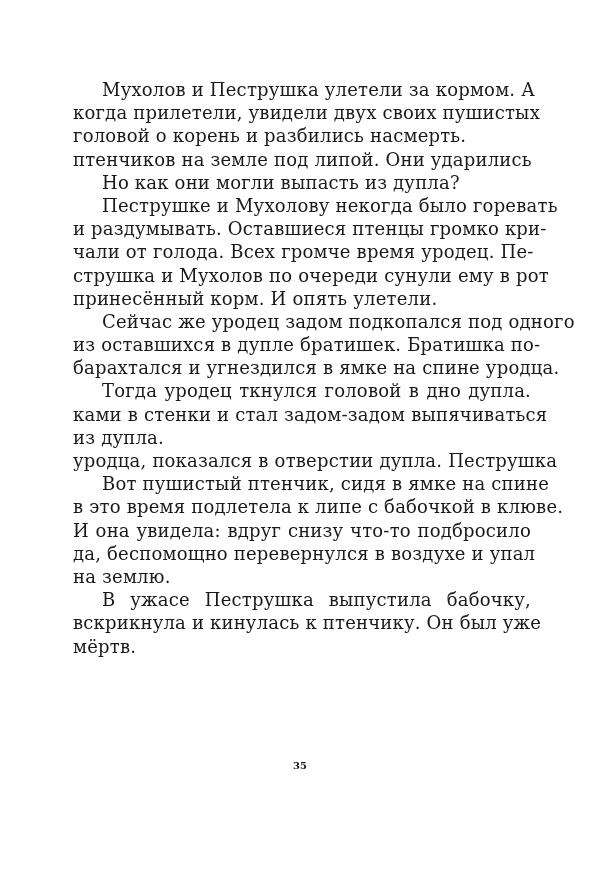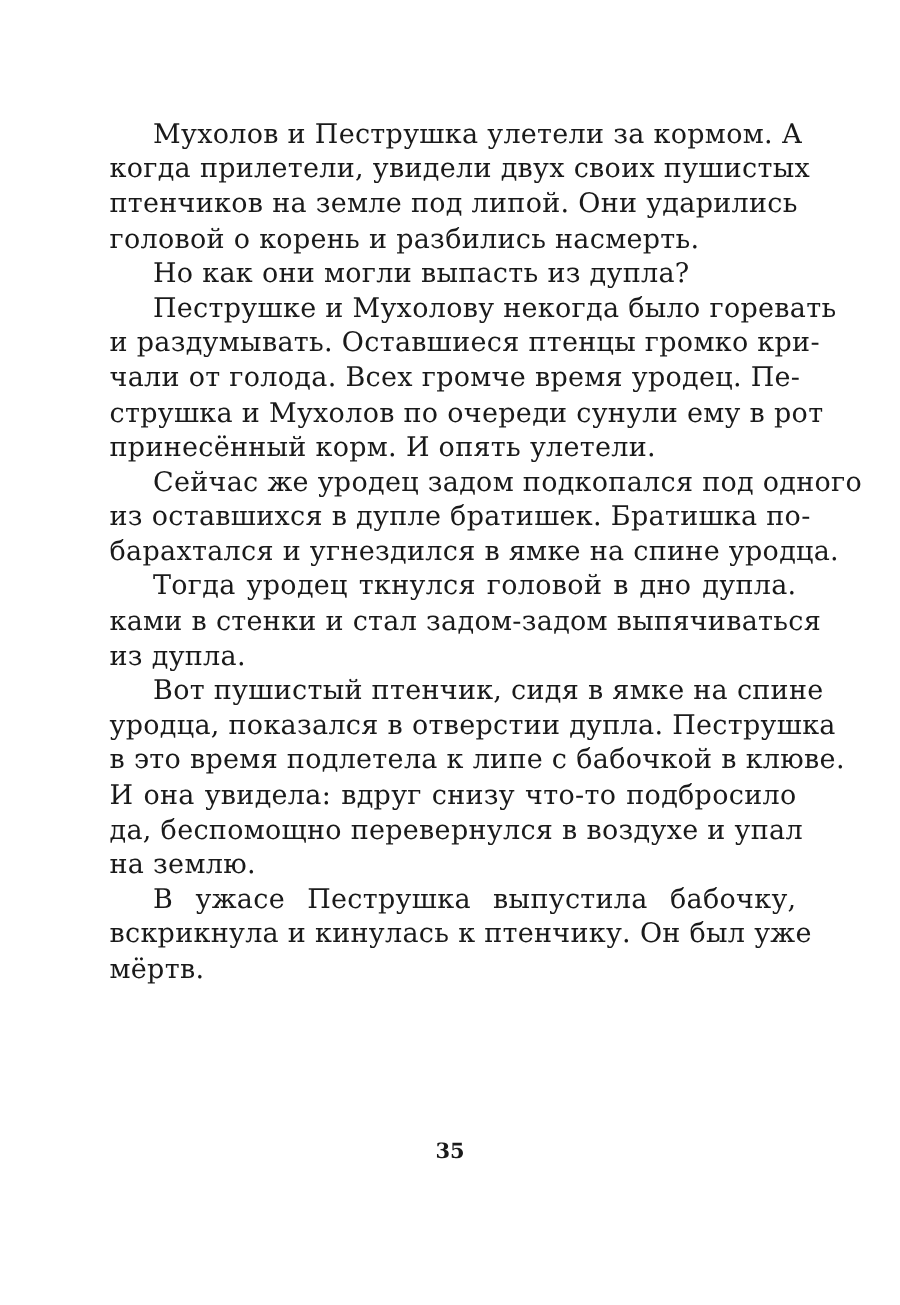--- a/index.html
+++ b/index.html
@@ -36,35 +36,35 @@
     .line.last {
       text-align-last: left;
     }
     .page-number {
       position: absolute;
       left: 0;
       width: 600px;
       top: 760px;
       text-align: center;
       font-weight: bold;
-      font-size: 14px;
+      font-size: 10px;
       font-family: "DejaVu Serif", "Liberation Serif", serif;
       color: #1a1a1a;
     }
   </style>
 </head>
 <body>
 
 <div class="page">
 
   <div>
     <div class="line indent">Мухолов и Пеструшка улетели за кормом. А</div>
     <div class="line">когда прилетели, увидели двух своих пушистых</div>
+    <div class="line last">головой о корень и разбились насмерть.</div>
     <div class="line">птенчиков на земле под липой. Они ударились</div>
-    <div class="line last">головой о корень и разбились насмерть.</div>
   </div>
 
   <div>
     <div class="line indent last">Но как они могли выпасть из дупла?</div>
   </div>
 
   <div>
     <div class="line indent">Пеструшке и Мухолову некогда было горевать</div>
     <div class="line">и раздумывать. Оставшиеся птенцы громко кри-</div>
     <div class="line">чали от голода. Всех громче время уродец. Пе-</div>
@@ -78,22 +78,22 @@
     <div class="line">барахтался и угнездился в ямке на спине уродца.</div>
   </div>
 
   <div>
     <div class="line indent">Тогда уродец ткнулся головой в дно дупла.</div>
     <div class="line">ками в стенки и стал задом-задом выпячиваться</div>
     <div class="line last">из дупла.</div>
   </div>
 
   <div>
+    <div class="line">уродца, показался в отверстии дупла. Пеструшка</div>
     <div class="line indent">Вот пушистый птенчик, сидя в ямке на спине</div>
-    <div class="line">уродца, показался в отверстии дупла. Пеструшка</div>
     <div class="line">в это время подлетела к липе с бабочкой в клюве.</div>
     <div class="line">И она увидела: вдруг снизу что-то подбросило</div>
     <div class="line">да, беспомощно перевернулся в воздухе и упал</div>
     <div class="line last">на землю.</div>
   </div>
 
   <div>
     <div class="line indent">В ужасе Пеструшка выпустила бабочку,</div>
     <div class="line">вскрикнула и кинулась к птенчику. Он был уже</div>
     <div class="line last">мёртв.</div>

